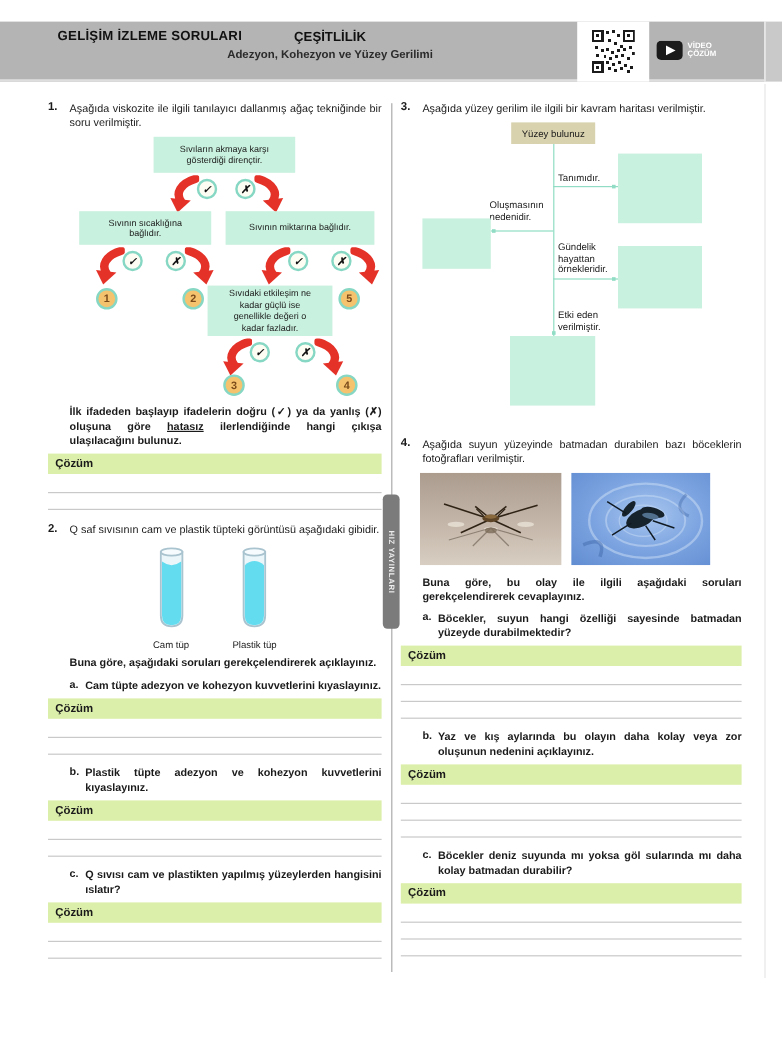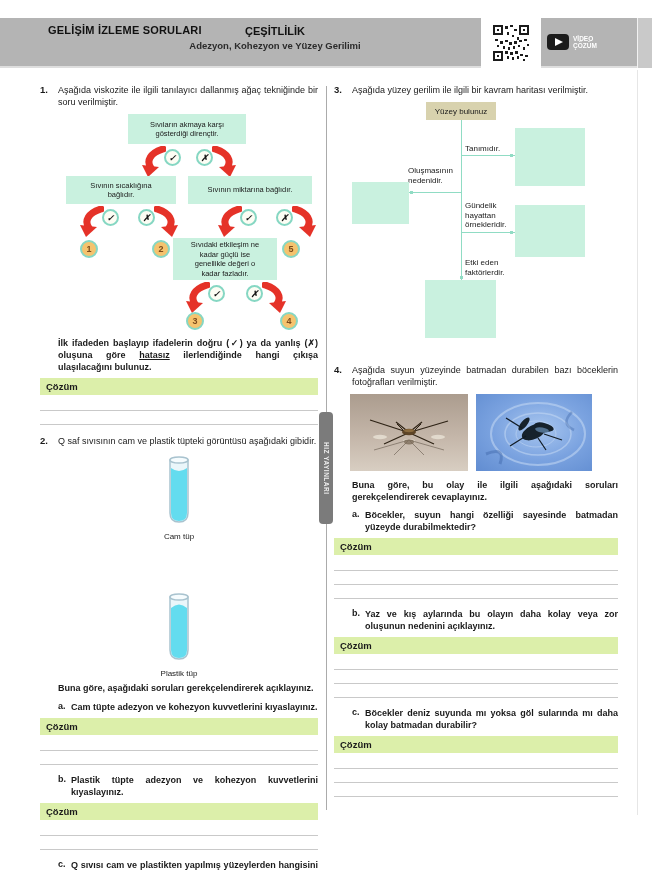--- a/index.html
+++ b/index.html
@@ -48,21 +48,21 @@
   .fc { position:relative; height:216px; margin-top:6px; }
   .fc-box { position:absolute; background:#c9f1df; font-size:7.5px; line-height:9.5px; text-align:center;
             display:flex; align-items:center; justify-content:center; padding:2px 17px; }
   .mark { position:absolute; width:17px; height:17px; border-radius:50%; background:#fdfdf4; border:2px solid #86d7c3;
           display:flex; align-items:center; justify-content:center; font-size:9px; font-weight:bold; font-style:italic; color:#111; }
   .exit { position:absolute; width:18px; height:18px; border-radius:50%; background:#f5c36e; border:2px solid #86d7c3;
           display:flex; align-items:center; justify-content:center; font-size:9px; font-weight:bold; color:#7a4a1a; }
   .arr { position:absolute; width:26px; height:32px; }
 
   
-  .tubes { display:flex; justify-content:center; gap:50px; margin:7px 0 2px 0;flex-direction:column; }
+  .tubes { display:flex; justify-content:center; gap:36px; margin:7px 0 2px 0; }
   .tube-wrap { text-align:center; }
   .tube-label { font-size:8px; margin-top:2px; }
 
   
   .cmap { position:relative; height:242px; margin-top:4px; }
   .map-root { position:absolute; left:92px; top:2px; width:70px; height:18px; background:#d8d2ae;
               font-size:8px; display:flex; align-items:center; justify-content:center; }
   .map-box { position:absolute; background:#c9f1df; }
   .map-lbl { position:absolute; font-size:8px; line-height:9.5px; }
   .mline { position:absolute; background:#90dcc4; }
@@ -291,21 +291,21 @@
       <div class="map-lbl" style="left:74px; top:66px; width:52px;">Oluşmasının nedenidir.</div>
       <div class="mline" style="left:75px; top:92px; width:52px; height:1px;"></div>
       <div class="dot" style="left:76px; top:91px;"></div>
       <div class="map-box" style="left:18px; top:82px; width:57px; height:42px;"></div>
 
       <div class="map-lbl" style="left:131px; top:101px; width:50px;">Gündelik hayattan örnekleridir.</div>
       <div class="mline" style="left:127px; top:132px; width:54px; height:1px;"></div>
       <div class="dot" style="left:176px; top:131px;"></div>
       <div class="map-box" style="left:181px; top:105px; width:70px; height:52px;"></div>
 
-      <div class="map-lbl" style="left:131px; top:158px; width:50px;">Etki eden faktörlerdir.</div>
+      <div class="map-lbl" style="left:131px; top:158px; width:50px;">Etki eden verilmiştir.</div>
       <div class="dot" style="left:126px; top:176px;"></div>
       <div class="map-box" style="left:91px; top:180px; width:71px; height:58px;"></div>
     </div>
 
     <div class="qrow" style="margin-top:22px;">
       <div class="qnum">4.</div>
       <div class="qtext">Aşağıda suyun yüzeyinde batmadan durabilen bazı böceklerin fotoğrafları verilmiştir.</div>
     </div>
 
     <div class="photos">

